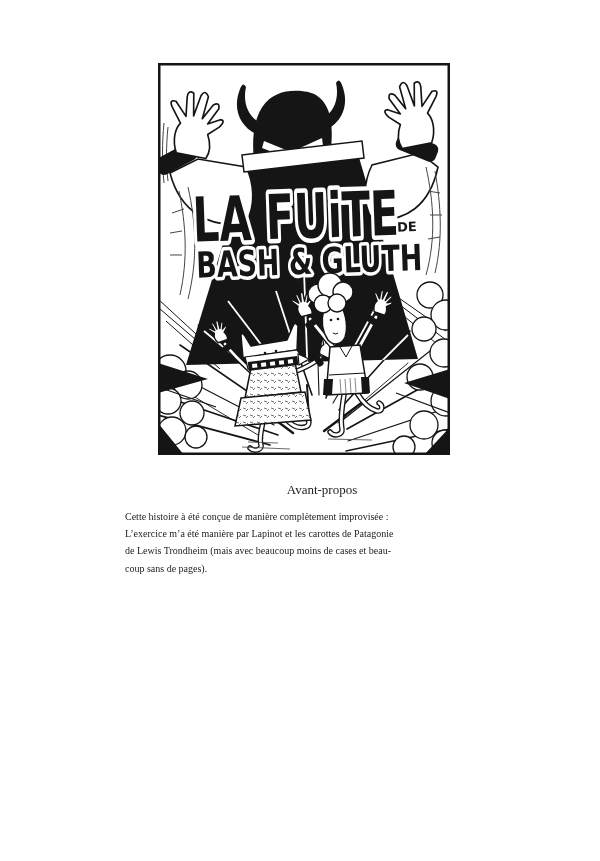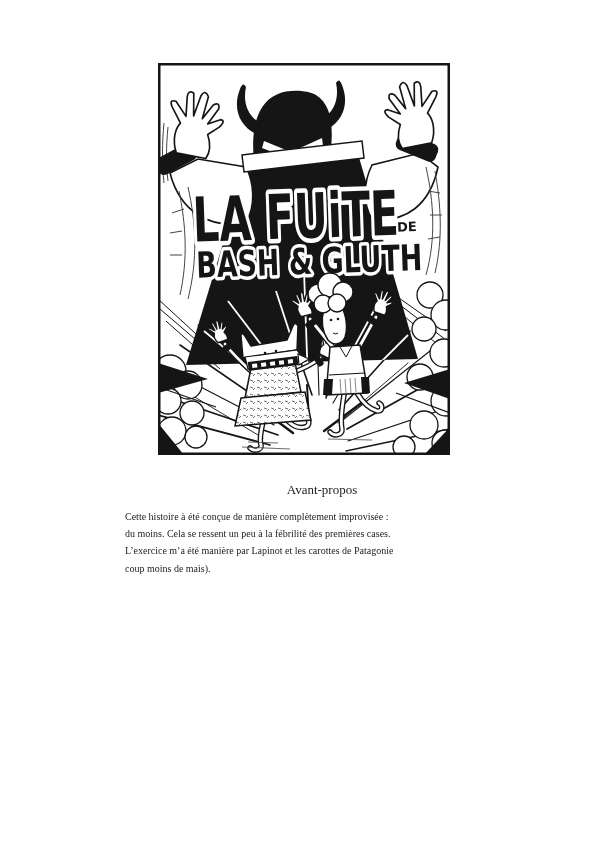--- a/index.html
+++ b/index.html
@@ -234,16 +234,16 @@
   </g>
 
   <rect x="1.25" y="1.25" width="289.5" height="389.5" fill="none" stroke="#151515" stroke-width="2.5"></rect>
 </svg>
 </div>
 
 <div class="foreword-heading">Avant-propos</div>
 
 <div class="foreword-body">
   <div>Cette histoire à été conçue de manière complètement improvisée :</div>
-  <div>du moins. Cela se ressent un peu à la fébrilité des premières cases.</div>
   <div>L’exercice m’a été manière par Lapinot et les carottes de Patagonie</div>
-  <div>coup moins de mais).</div>
+  <div>de Lewis Trondheim (mais avec beaucoup moins de cases et beau-</div>
+  <div>coup sans de pages).</div>
 </div>
 
 </body></html>

